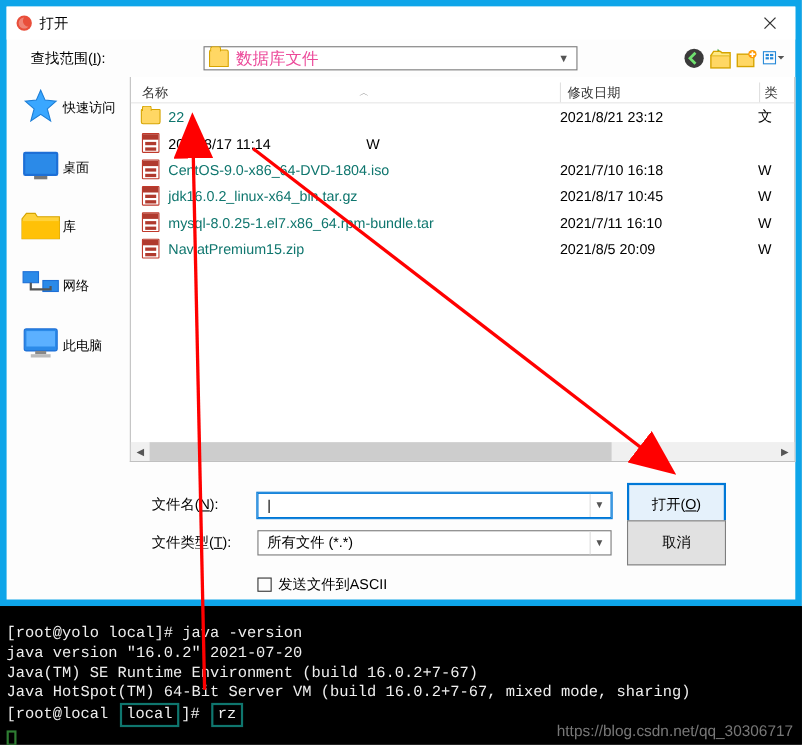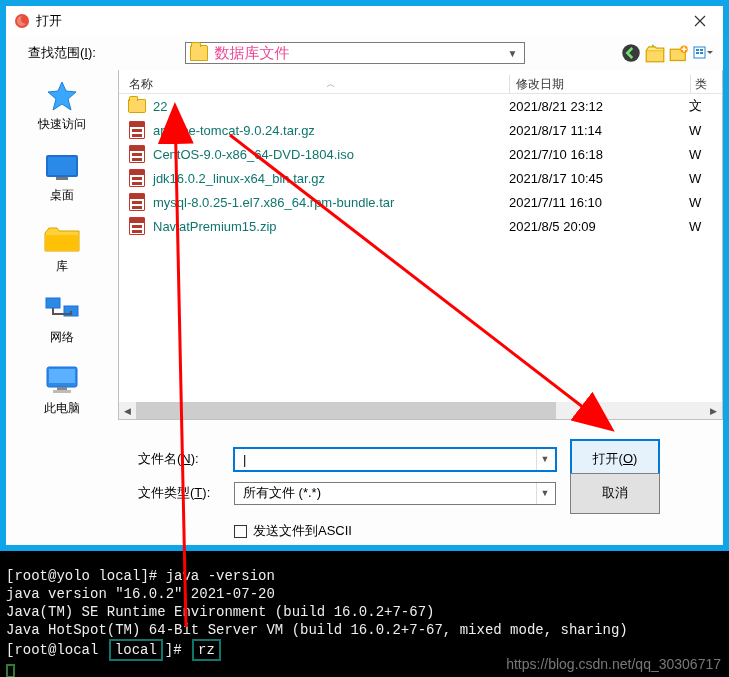--- a/index.html
+++ b/index.html
@@ -69,21 +69,21 @@
   
   .sidebar {
     width: 112px;
     display: flex;
     flex-direction: column;
     align-items: center;
     padding-top: 10px;
     gap: 18px;
   }
   .side-item {
-    display:flex; flex-direction:column; align-items:center;
+    display:flex; align-items:center;
     width: 90px;
     cursor: default;
   }
   .side-item .ic {
     width: 40px; height: 34px;
     display:flex; align-items:center; justify-content:center;
     margin-bottom: 2px;
   }
   .side-item .lbl { font-size: 12px; text-align:center; }
   
@@ -335,21 +335,20 @@
               <span class="folder-yellow"></span>
             </span>
             <span class="name">22</span>
             <span class="date">2021/8/21 23:12</span>
             <span class="type">文</span>
           </div>
           <div class="row">
             <span class="ic">
               <span class="archive-icon"></span>
             </span>
-            <span class="name">apache-tomcat-9.0.24.tar.gz</span>
             <span class="date">2021/8/17 11:14</span>
             <span class="type">W</span>
           </div>
           <div class="row">
             <span class="ic">
               <span class="archive-icon"></span>
             </span>
             <span class="name">CentOS-9.0-x86_64-DVD-1804.iso</span>
             <span class="date">2021/7/10 16:18</span>
             <span class="type">W</span>

